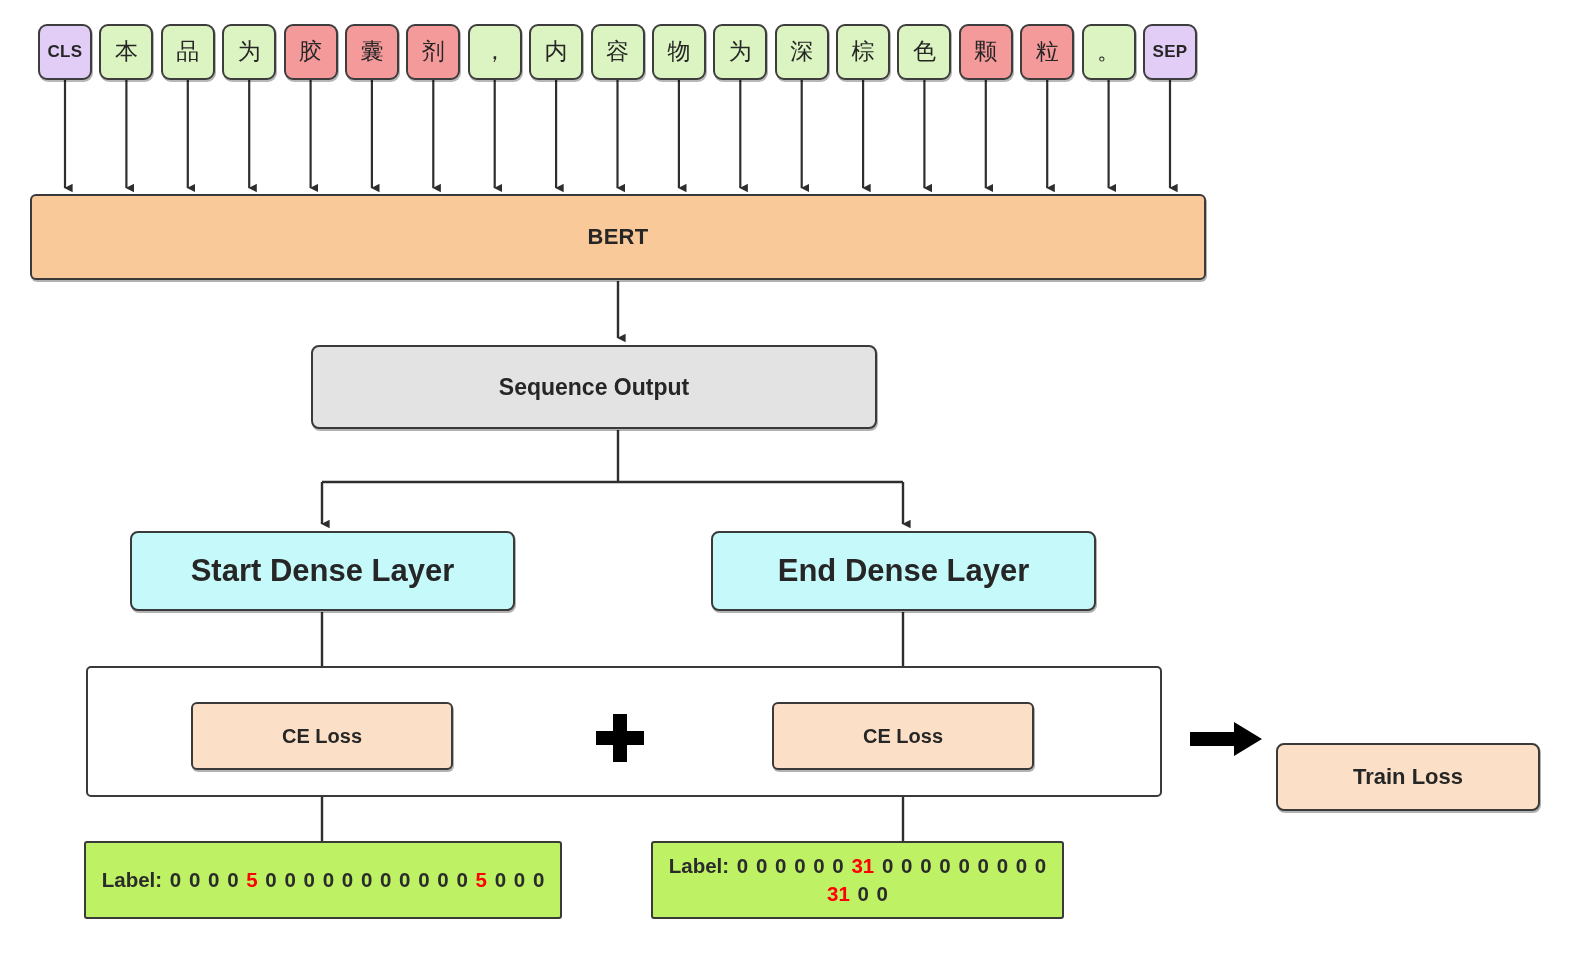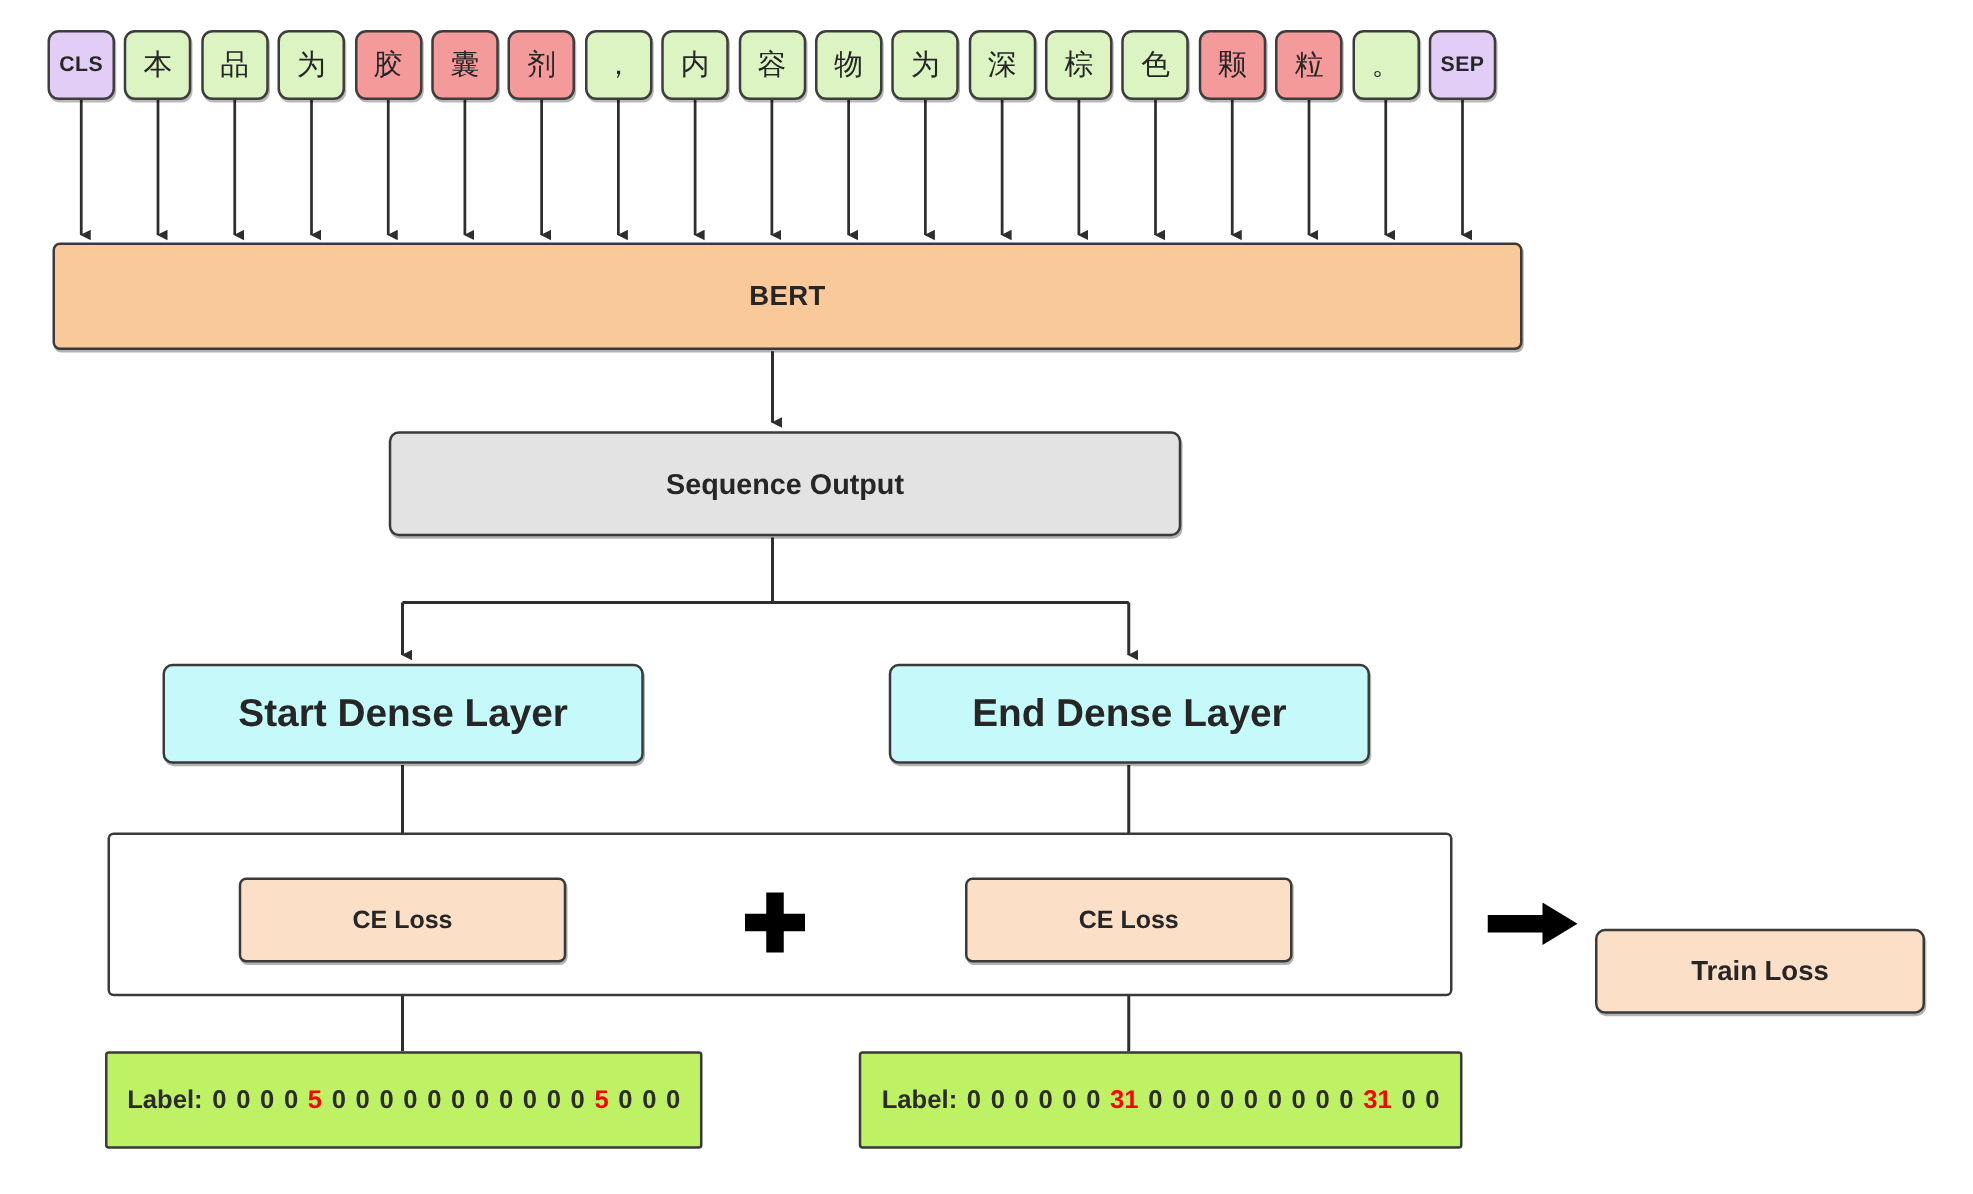--- a/index.html
+++ b/index.html
@@ -25,26 +25,26 @@
     box-shadow:1px 2px 0 rgba(0,0,0,.28);
     align-items:center;
   }
   .token.special{background:#e2cdf6;font-size:17px;font-weight:700;letter-spacing:.4px;}
   .token.plain{background:#dbf4c2;}
   .token.marked{background:#f59a9a;}
   .token .glyph{display:block;transform:translateY(-1px);}
 
   
   .bert{
-    left:42px;top:194px;width:1176px;height:86px;
+    left:30px;top:194px;width:1176px;height:86px;
     background:#fac99a;border-radius:6px;
     font-size:22px;font-weight:700;letter-spacing:.3px;
   }
   .seqout{
-    left:311px;top:345px;width:634px;height:84px;
+    left:311px;top:345px;width:566px;height:84px;
     background:#e3e3e3;border-radius:8px;
     font-size:23px;font-weight:700;
   }
   .dense{
     top:531px;width:385px;height:80px;
     background:#c6fafa;border-radius:8px;
     font-size:31px;font-weight:700;
   }
   .dense.start{left:130px;}
   .dense.end{left:711px;justify-content:center;}
@@ -68,21 +68,21 @@
     font-size:22px;font-weight:700;margin-top:36px;
   }
 
   .labelbox{
     top:841px;height:78px;background:#bef264;
     border:2.2px solid #3a3a3a;border-radius:3px;box-shadow:none;
     display:flex;align-items:center;justify-content:center;
     padding:4px 12px;line-height:1.35;
   }
   .labelbox.left{left:84px;width:478px;}
-  .labelbox.right{left:687px;width:483px;}
+  .labelbox.right{left:651px;width:413px;}
   .labeltext{font-size:20.5px;font-weight:700;color:#2b2b2b;
              word-spacing:2px;text-align:center;}
   .labeltext .hit{color:#ff0000;}
 
   
   .plusmark{position:absolute;left:596px;top:714px;width:48px;height:48px;}
   .plusmark i{position:absolute;background:#000;display:block;}
   .plusmark i.v{left:17px;top:0;width:14px;height:48px;}
   .plusmark i.h{left:0;top:17px;width:48px;height:14px;}
 

